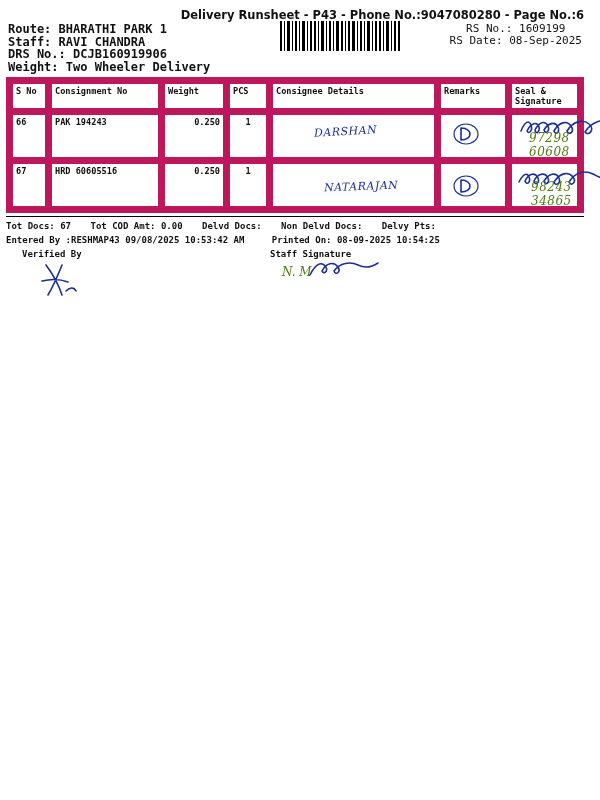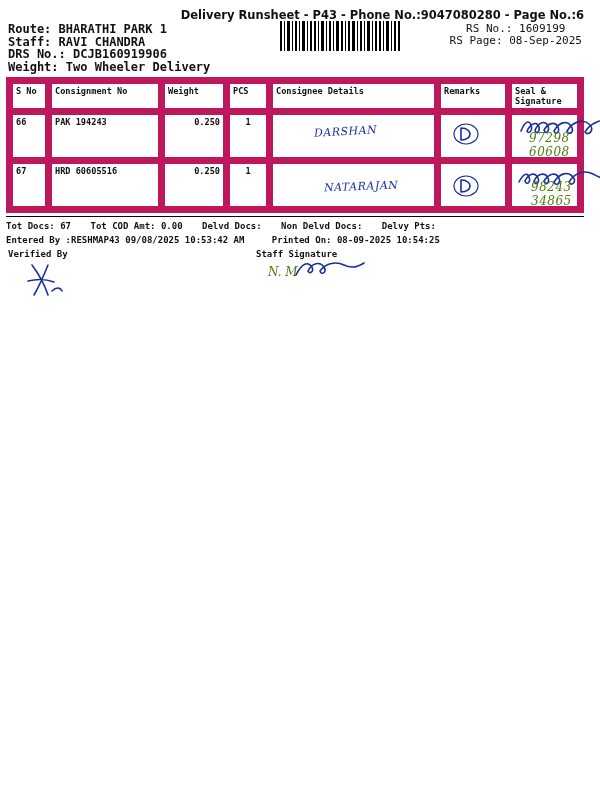--- a/index.html
+++ b/index.html
@@ -119,20 +119,21 @@
     font-weight: bold;
     font-family: "DejaVu Sans Mono", monospace;
     line-height: 13px;
   }
   .totals .row1 span { display: inline-block; }
   .totals .row2 { margin-top: 1px; }
   .sig-area {
     position: relative;
     height: 56px;
     margin-top: 2px;
+    margin-left: 14px;
   }
   .sig-label {
     position: absolute;
     font-size: 9px;
     font-weight: bold;
     font-family: "DejaVu Sans Mono", monospace;
   }
   .sig-verified { left: 2px; top: 0; }
   .sig-staff { left: 250px; top: 0; }
   .hand {
@@ -225,21 +226,21 @@
         <rect x="114" y="0" width="2" height="30" fill="#000"></rect>
         <rect x="118" y="0" width="2" height="30" fill="#000"></rect>
       </svg>
 
       <div class="meta-right">
         <div>
           <span>RS No.:</span>
           <span>1609199</span>
         </div>
         <div>
-          <span>RS Page:</span>
+          <span>RS Date:</span>
           <span>08-Sep-2025</span>
         </div>
       </div>
     </div>
 
     <table class="runsheet">
       <thead>
         <tr>
           <th class="col-sno">S No</th>
           <th class="col-cons">Consignment No</th>

